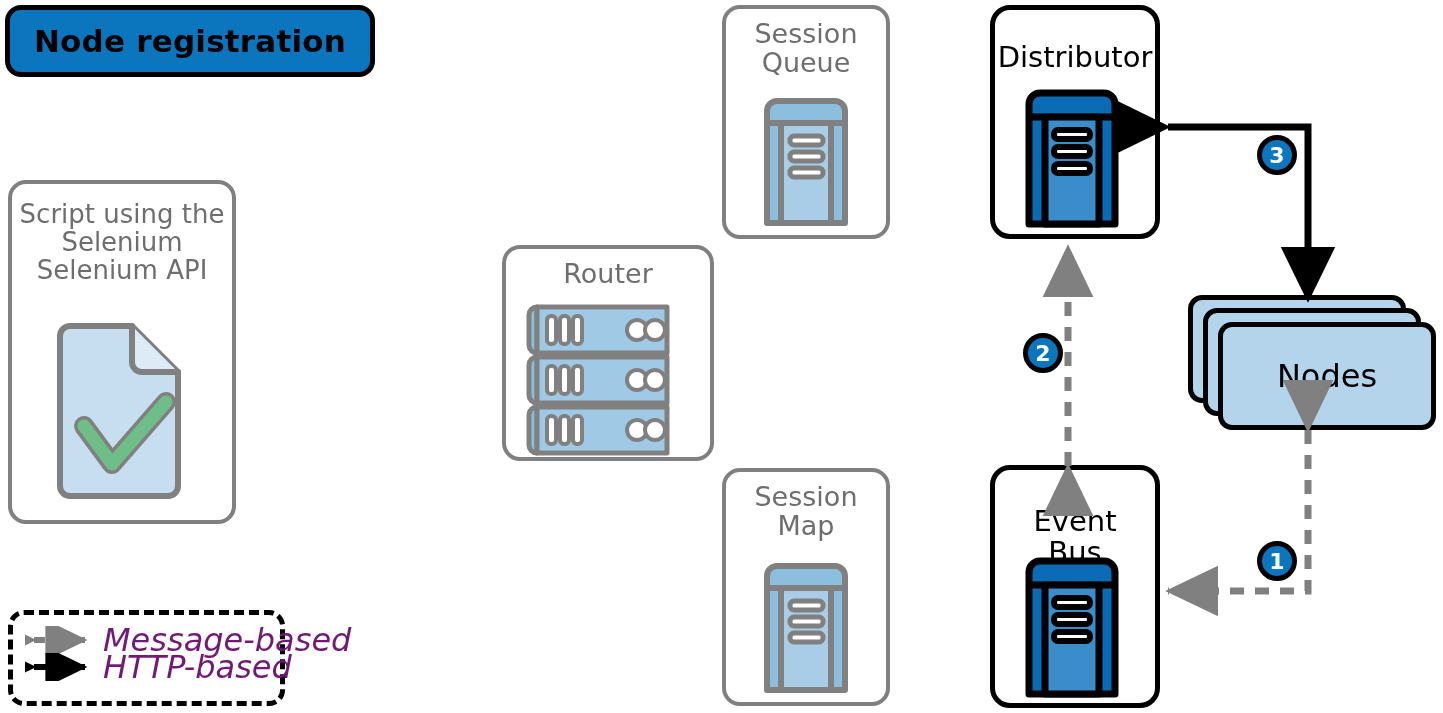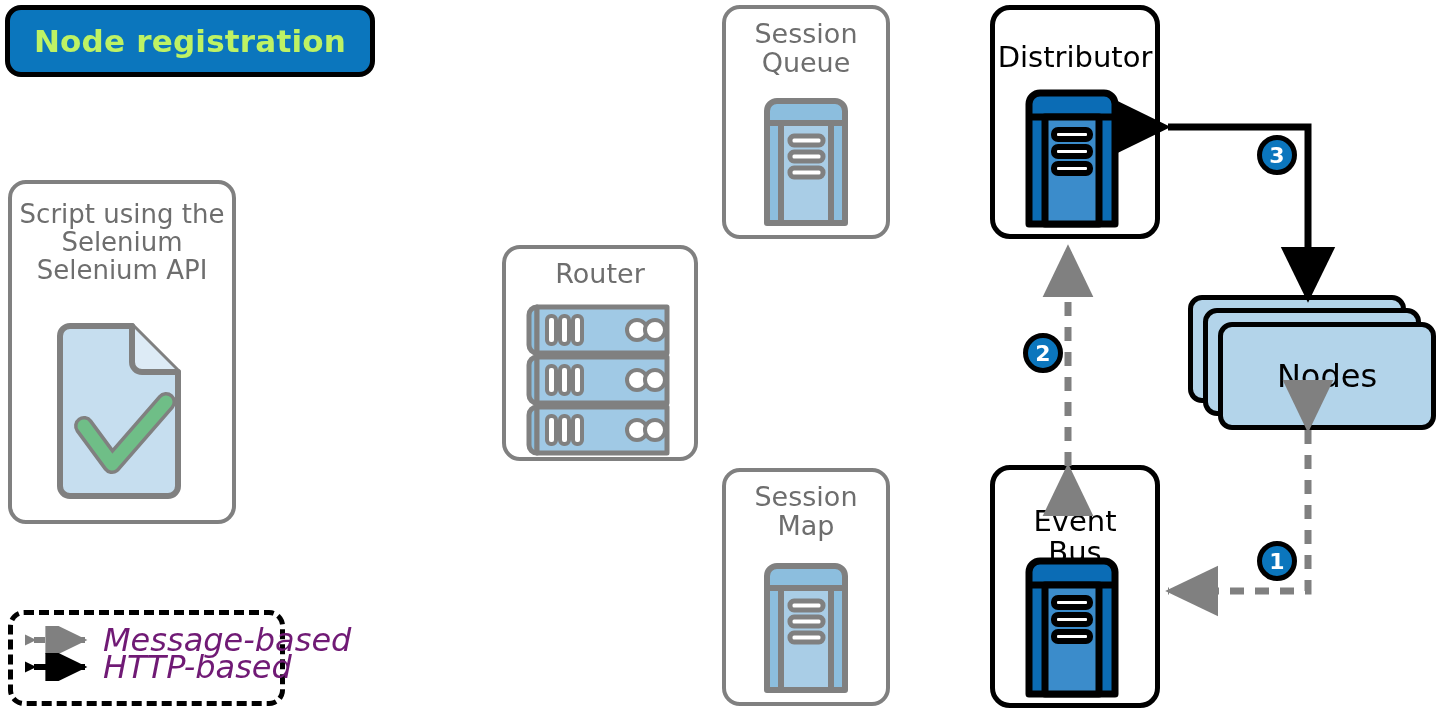--- a/index.html
+++ b/index.html
@@ -10,21 +10,21 @@
   .stage{position:absolute;inset:0;}
   svg.layer{position:absolute;left:0;top:0;width:1443px;height:713px;}
 
   
   .title-badge{
     position:absolute;left:5px;top:5px;width:370px;height:72px;
     background:#0B76BD;border:5px solid #000;border-radius:16px;
     box-sizing:border-box;display:flex;align-items:center;justify-content:center;
   }
   .title-badge span{
-    color:#bef264;font-size:31px;font-weight:600;letter-spacing:.2px;
+    color:#000000;font-size:31px;font-weight:600;letter-spacing:.2px;
     font-family:"DejaVu Sans","Liberation Sans",sans-serif;
   }
 
   
   .card{
     position:absolute;box-sizing:border-box;background:#ffffff;
     border:4px solid #808080;border-radius:18px;padding-left:41px;
   }
   .card.dark{border:5px solid #000;border-radius:20px;}
   .card-title{
@@ -111,21 +111,21 @@
         <rect x="59" y="118" width="50" height="100" fill="#A9CDE6"></rect>
         <g fill="#FFFFFF" stroke-width="5">
           <rect x="68" y="131" width="33" height="9" rx="4"></rect>
           <rect x="68" y="147" width="33" height="9" rx="4"></rect>
           <rect x="68" y="163" width="33" height="9" rx="4"></rect>
         </g>
       </g>
     </svg>
   </div>
 
-  <div class="card" id="router-card" style="left:502px;top:245px;width:196px;height:216px;">
+  <div class="card" id="router-card" style="left:502px;top:245px;width:212px;height:216px;">
     <div class="card-title" style="top:10px;">Router</div>
     <svg width="196" height="216" viewBox="0 0 196 216" style="position:absolute;left:-4px;top:-4px;">
       <g stroke="#808080" stroke-width="5" stroke-linejoin="round">
 
         <g>
           <path d="M35 62 a8 8 0 0 0 -8 8 v30 a8 8 0 0 0 8 8 z" fill="#8CBEDE"></path>
           <rect x="35" y="62" width="130" height="46" fill="#A0C9E5"></rect>
           <g fill="#FFFFFF" stroke-width="4">
             <rect x="45" y="71" width="9" height="28" rx="4"></rect>
             <rect x="58" y="71" width="9" height="28" rx="4"></rect>

